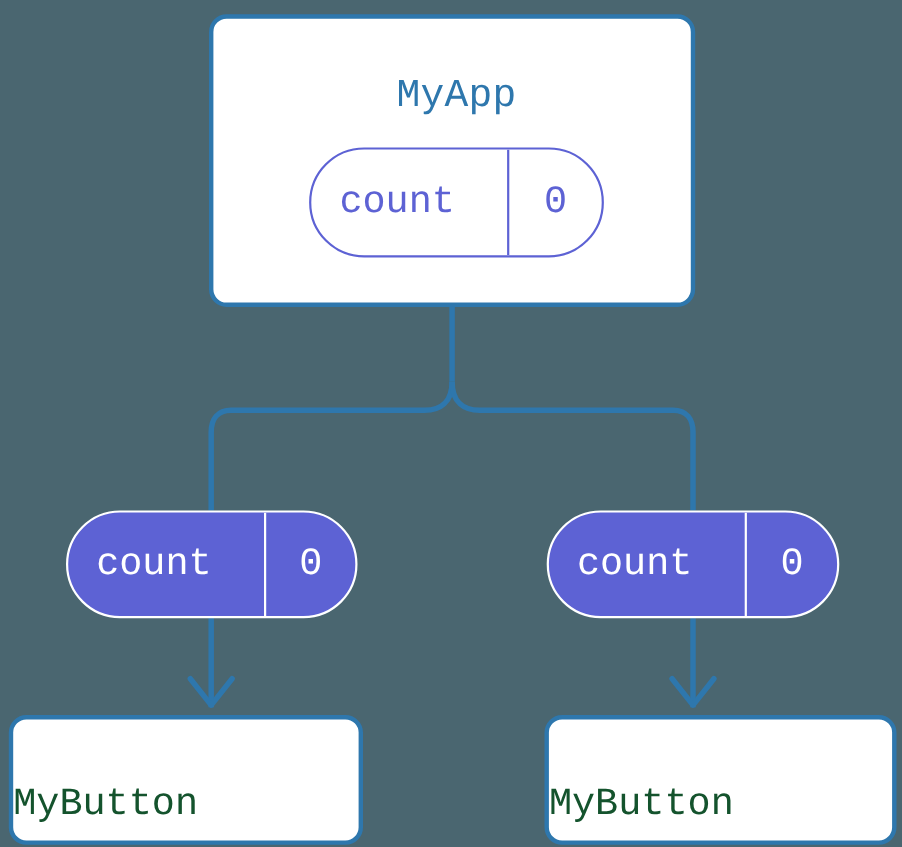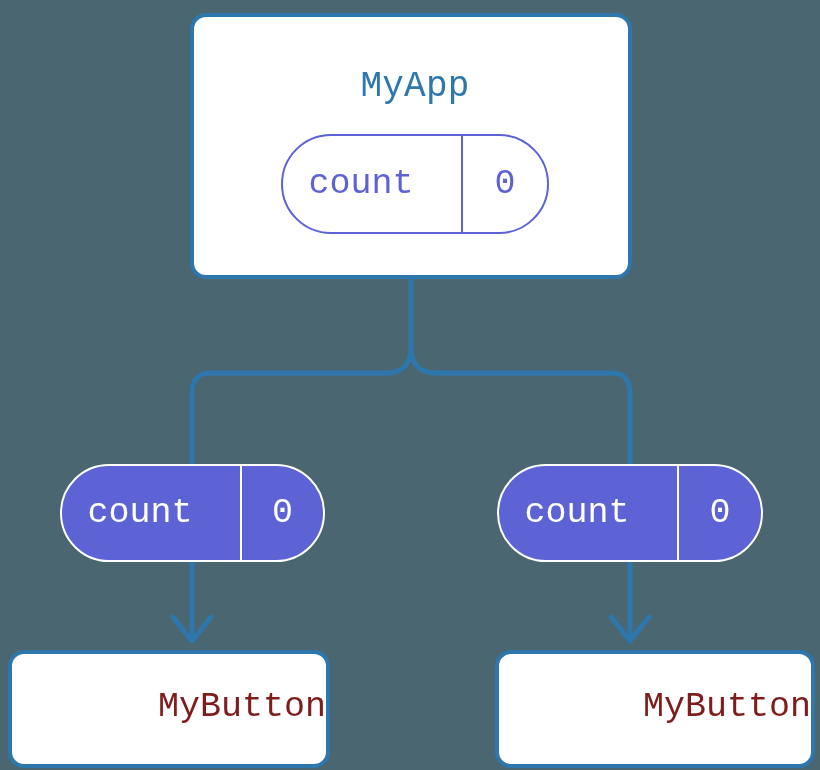--- a/index.html
+++ b/index.html
@@ -126,24 +126,24 @@
   }
   #btn-card-right {
     left: 495px;
     top: 650px;
     width: 320px;
     height: 118px;
   }
   .btn-label {
     position: absolute;
     left: 0;
-    top: 36px;
+    top: 60px;
     width: 100%;
-    text-align: right;
-    color: #7f1d1d;
+    text-align: left;
+    color: #14532d;
     font-size: 35px;
     font-weight: 400;
     line-height: 1;
   }
 
   
   #connectors {
     position: absolute;
     left: 0;
     top: 0;

